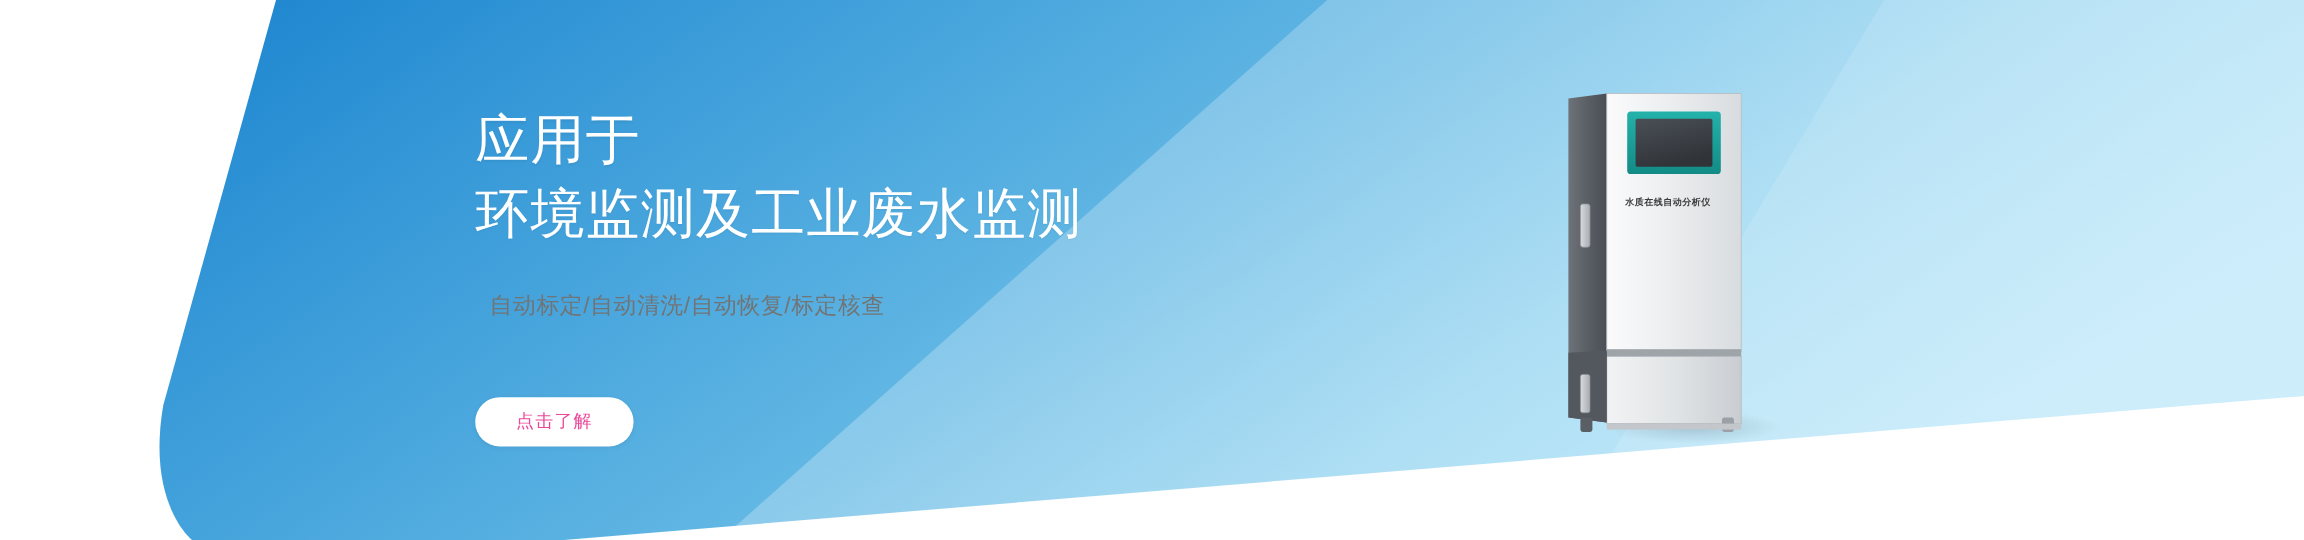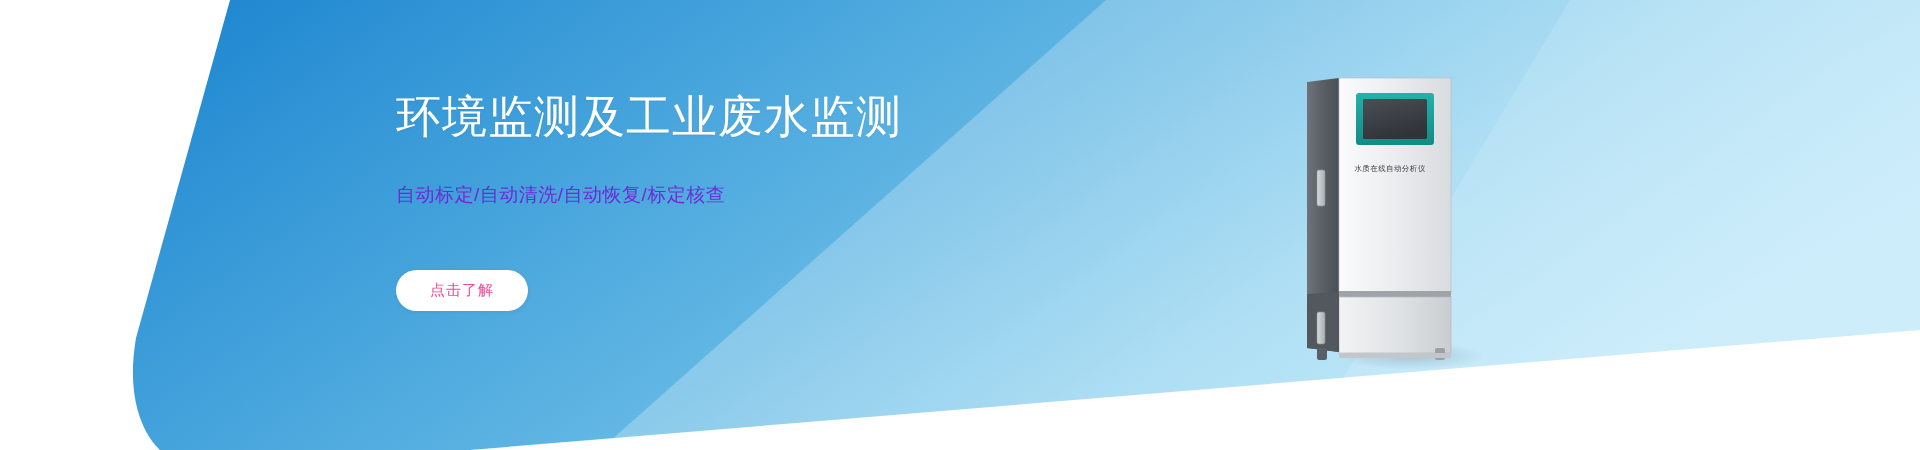--- a/index.html
+++ b/index.html
@@ -49,27 +49,28 @@
     font-weight: 400;
     letter-spacing: 1px;
     text-shadow: 0 1px 2px rgba(0,0,0,0.06);
     white-space: nowrap;
   }
   .headline .line2 {
     display: block;
   }
   .subtitle {
     margin-top: 34px;
-    color: #6d28d9;
+    color: #737373;
     font-size: 19px;
     line-height: 28px;
     font-weight: 400;
     letter-spacing: 0.5px;
     opacity: 0.97;
     white-space: nowrap;
+    margin-left: 12px;
   }
   .cta-button {
     margin-top: 42px;
     display: inline-block;
     background: #ffffff;
     color: #ec4899;
     font-size: 15px;
     letter-spacing: 1px;
     padding: 11px 34px;
     border: none;
@@ -80,20 +81,21 @@
   }
 
   
   .device {
     position: absolute;
     left: 1303px;
     top: 76px;
     width: 160px;
     height: 292px;
     z-index: 4;
+    font-weight: bold;
   }
   .device-svg {
     display: block;
     width: 100%;
     height: 100%;
     overflow: visible;
   }
   .device-label {
     position: absolute;
     left: 28px;
@@ -138,20 +140,21 @@
                L 230 0 Z" fill="url(#gradMain)"></path>
 
       <path d="M 1106 0 L 1920 0 L 1920 330 L 600 450 L 1106 0 Z" fill="url(#gradBand)"></path>
 
       <path d="M 1570 0 L 1920 0 L 1920 330 L 1300 450 L 1570 0 Z" fill="url(#gradBand2)"></path>
     </svg>
   </div>
 
   <div class="content">
     <h1 class="headline">
+      <span>应用于</span>
       <span class="line2">环境监测及工业废水监测</span>
     </h1>
     <p class="subtitle">自动标定/自动清洗/自动恢复/标定核查</p>
     <button class="cta-button">点击了解</button>
   </div>
 
   <div class="device">
     <svg class="device-svg" viewBox="0 0 160 292">
       <defs>
         <linearGradient id="sideGrad" x1="0" y1="0" x2="1" y2="0">

